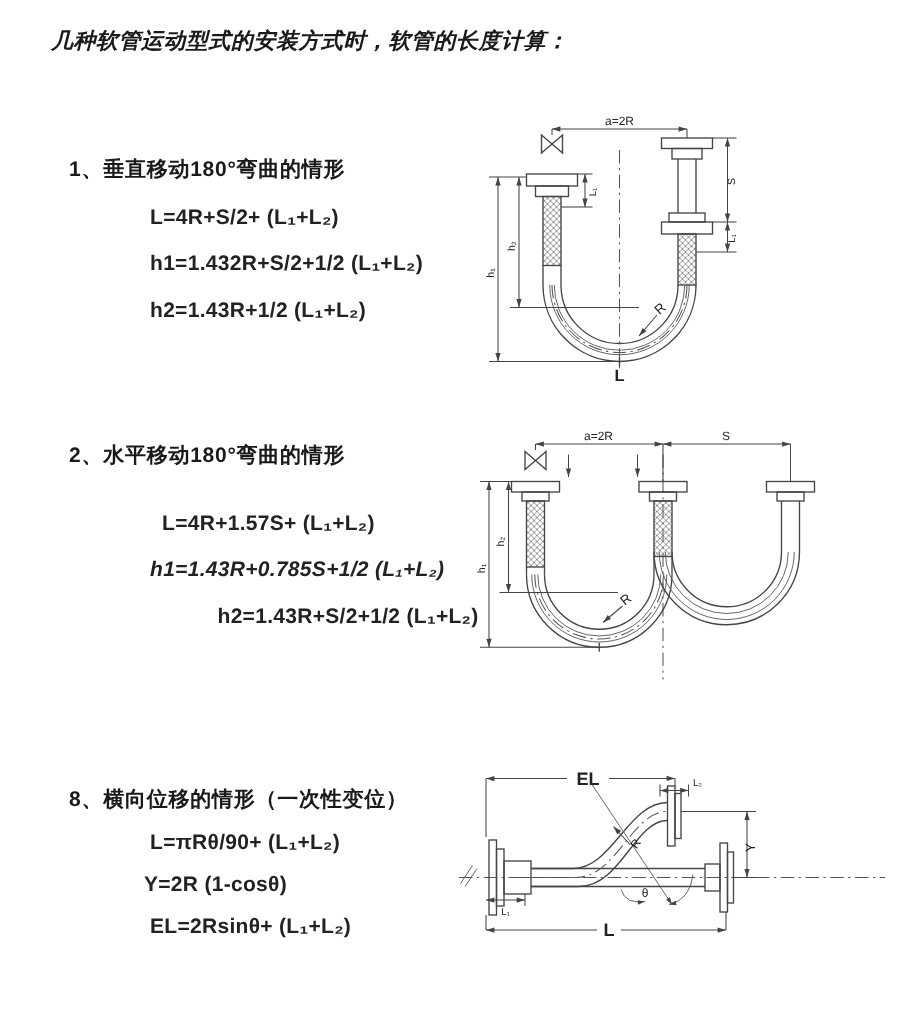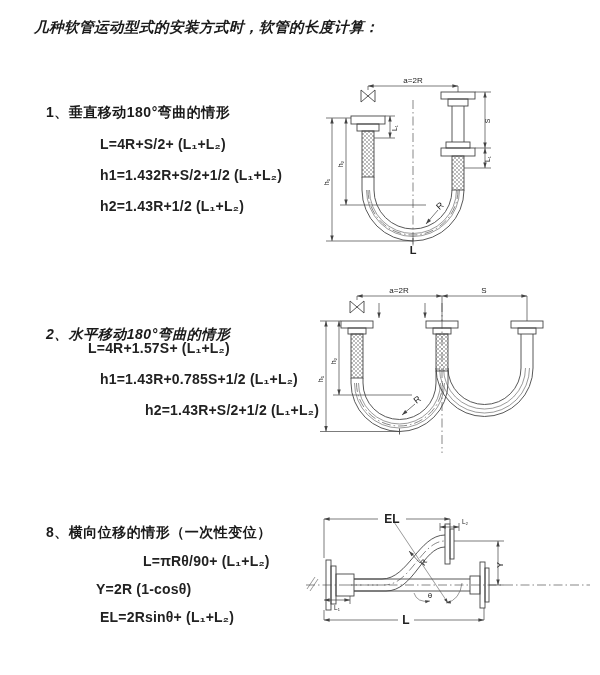--- a/index.html
+++ b/index.html
@@ -25,27 +25,27 @@
 </head>
 <body>
 
 <div class="abs doc-title">几种软管运动型式的安装方式时，软管的长度计算：</div>
 
 <div class="abs sec-heading" style="left:46px;top:104px;">1、垂直移动180°弯曲的情形</div>
 <div class="abs formula" style="left:72px;top:136px;">L=4R+S/2+ (L₁+L₂)</div>
 <div class="abs formula" style="left:72px;top:167px;">h1=1.432R+S/2+1/2 (L₁+L₂)</div>
 <div class="abs formula" style="left:72px;top:198px;">h2=1.43R+1/2 (L₁+L₂)</div>
 
-<div class="abs sec-heading" style="left:46px;top:326px;font-style:italic;">2、水平移动180°弯曲的情形</div>
-<div class="abs formula" style="left:60px;top:340px;">L=4R+1.57S+ (L₁+L₂)</div>
-<div class="abs formula" style="left:72px;top:371px;">h1=1.43R+0.785S+1/2 (L₁+L₂)</div>
+<div class="abs sec-heading" style="left:46px;top:295px;">2、水平移动180°弯曲的情形</div>
+<div class="abs formula" style="left:80px;top:340px;">L=4R+1.57S+ (L₁+L₂)</div>
+<div class="abs formula" style="left:72px;top:371px;font-style:italic;">h1=1.43R+0.785S+1/2 (L₁+L₂)</div>
 <div class="abs formula" style="left:72px;top:402px;margin-left:45px;">h2=1.43R+S/2+1/2 (L₁+L₂)</div>
 
 <div class="abs sec-heading" style="left:46px;top:524px;">8、横向位移的情形（一次性变位）</div>
-<div class="abs formula" style="left:72px;top:553px;margin-left:43px;">L=πRθ/90+ (L₁+L₂)</div>
+<div class="abs formula" style="left:72px;top:553px;">L=πRθ/90+ (L₁+L₂)</div>
 <div class="abs formula" style="left:68px;top:581px;">Y=2R (1-cosθ)</div>
 <div class="abs formula" style="left:72px;top:609px;text-align:right;">EL=2Rsinθ+ (L₁+L₂)</div>
 
 <svg class="abs" style="left:313px;top:72px;" width="275" height="188" viewBox="0 0 275 188">
   <defs>
     <pattern id="htA" width="4" height="4" patternUnits="userSpaceOnUse">
       <path d="M0,4 L4,0 M0,0 L4,4" stroke="#777" stroke-width="0.5"></path>
     </pattern>
     <marker id="arA" markerWidth="9" markerHeight="6" refX="8.5" refY="3" orient="auto-start-reverse">
       <path d="M0.5,0.5 L8.5,3 L0.5,5.5 Z" fill="#444"></path>

